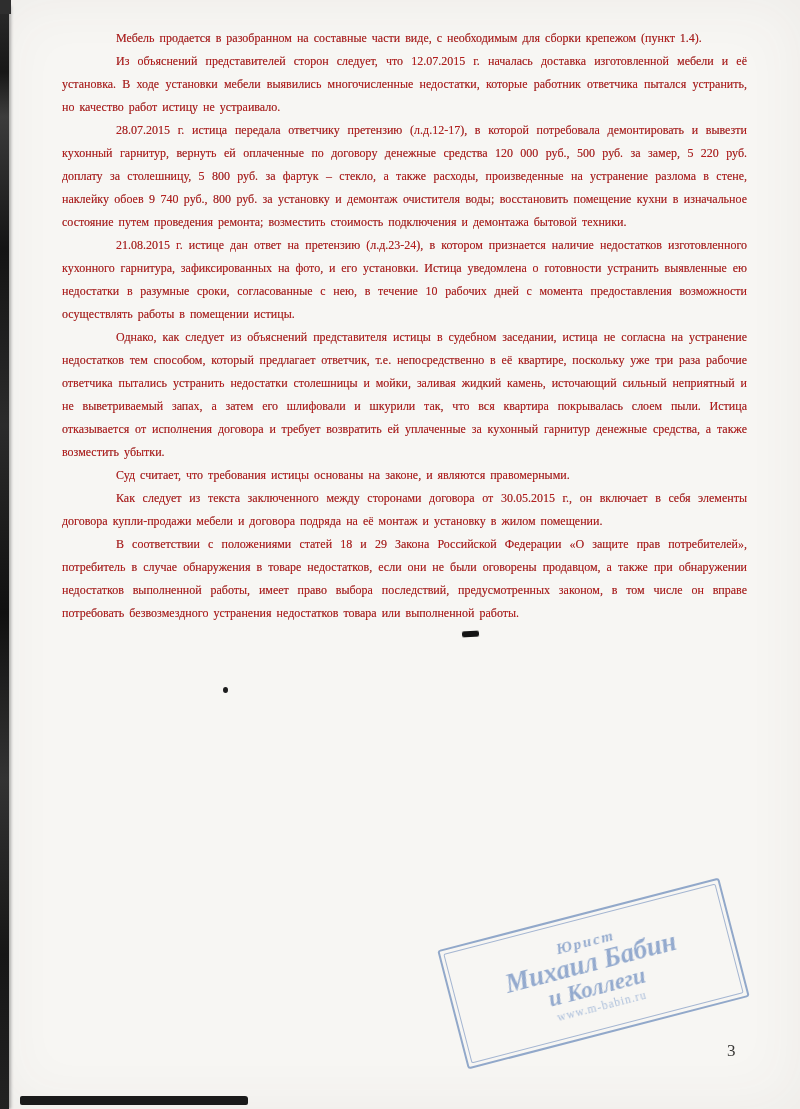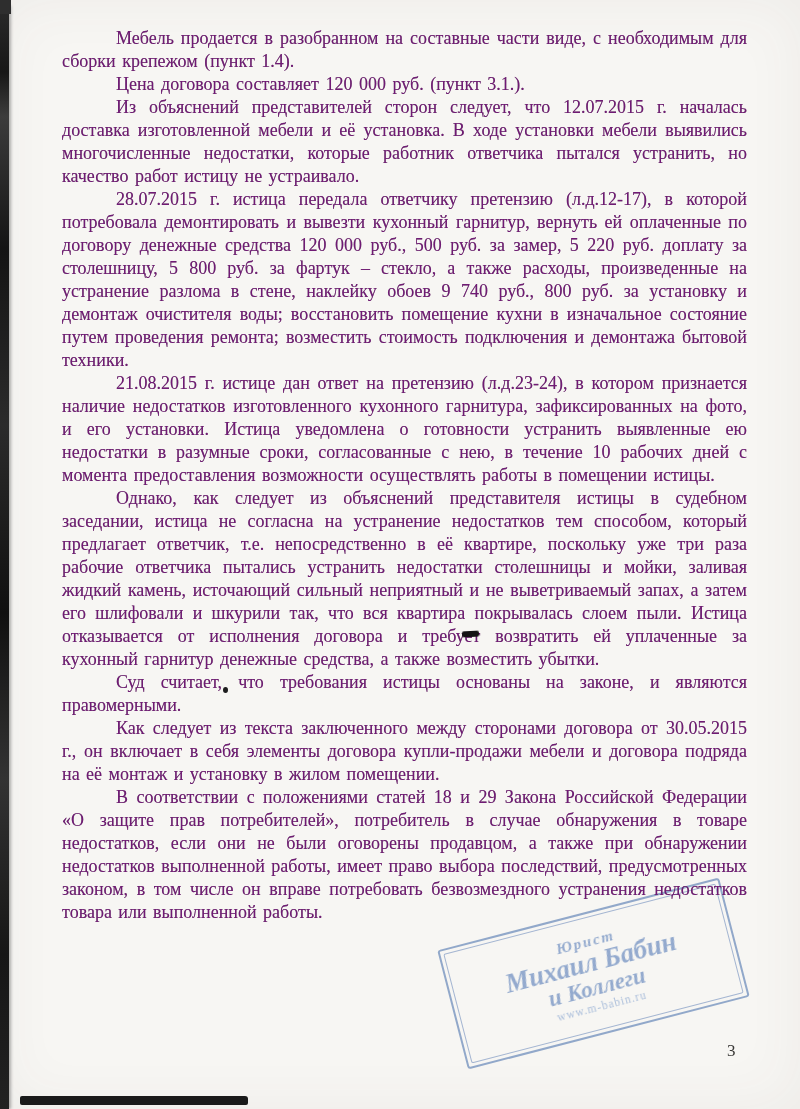--- a/index.html
+++ b/index.html
@@ -30,22 +30,22 @@
     position:absolute; left:462px; top:631px; width:17px; height:6px; z-index:3;
     background:#141414; border-radius:2px; transform:rotate(-3deg); filter:blur(0.3px);
   }
   .ink-dot {
     position:absolute; left:223px; top:687px; width:5px; height:6px; z-index:3;
     background:#1d1d1d; border-radius:50%; filter:blur(0.3px);
   }
   
   .text-block {
     position:absolute; top:27px; left:62px; width:685px; z-index:2;
-    color:#701a75;
-    font-size:18px; line-height:23px;
+    color:#b91c1c;
+    font-size:12px; line-height:23px;
     text-shadow:0 0 0.6px rgba(70,65,60,0.55);
   }
   .para {
     margin:0;
     text-indent:54px;
     text-align:justify;
     text-align-last:left;
     word-spacing:2px;
   }
   .page-number {
@@ -93,21 +93,20 @@
     <div class="stamp-text">
       <div class="stamp-line1">Юрист</div>
       <div class="stamp-line2">Михаил Бабин</div>
       <div class="stamp-line3">и Коллеги</div>
       <div class="stamp-line4">www.m-babin.ru</div>
     </div>
   </div>
 
   <div class="text-block">
       <p class="para">Мебель продается в разобранном на составные части виде, с необходимым для сборки крепежом (пункт 1.4).</p>
-      <p class="para">Цена договора составляет 120 000 руб. (пункт 3.1.).</p>
       <p class="para">Из объяснений представителей сторон следует, что 12.07.2015 г. началась доставка изготовленной мебели и её установка.  В ходе установки мебели выявились многочисленные недостатки, которые работник ответчика пытался устранить, но качество работ истицу не устраивало.</p>
       <p class="para">28.07.2015 г. истица передала ответчику претензию (л.д.12-17), в которой потребовала демонтировать и вывезти кухонный гарнитур, вернуть ей оплаченные по договору денежные средства 120 000 руб., 500 руб. за замер, 5 220 руб. доплату за столешницу, 5 800 руб. за фартук – стекло, а также расходы, произведенные на устранение разлома в стене, наклейку обоев 9 740 руб., 800 руб. за установку и демонтаж очистителя воды; восстановить помещение кухни в изначальное состояние путем проведения ремонта; возместить стоимость подключения и демонтажа бытовой техники.</p>
       <p class="para">21.08.2015 г. истице дан ответ на претензию (л.д.23-24), в котором признается наличие недостатков изготовленного кухонного гарнитура, зафиксированных на фото,  и его установки. Истица уведомлена о готовности устранить выявленные ею недостатки в разумные сроки, согласованные с нею, в течение 10 рабочих дней с момента предоставления возможности осуществлять работы в помещении истицы.</p>
       <p class="para">Однако, как следует из объяснений представителя истицы в судебном заседании, истица не согласна на устранение недостатков тем способом, который предлагает ответчик, т.е. непосредственно в её квартире, поскольку уже три раза рабочие ответчика пытались устранить недостатки столешницы и мойки, заливая жидкий камень,  источающий сильный неприятный  и не выветриваемый запах, а затем его шлифовали  и шкурили  так, что вся квартира покрывалась слоем пыли. Истица отказывается от исполнения договора и требует возвратить ей уплаченные за кухонный гарнитур денежные средства, а также возместить убытки.</p>
       <p class="para">Суд считает, что требования истицы основаны на законе, и являются правомерными.</p>
       <p class="para">Как следует из текста заключенного между сторонами  договора от 30.05.2015 г.,  он включает в себя элементы  договора купли-продажи мебели и договора подряда на её  монтаж и установку в жилом помещении.</p>
       <p class="para">В соответствии с положениями статей 18 и 29 Закона Российской Федерации «О защите прав потребителей», потребитель в случае обнаружения в товаре недостатков, если они не были оговорены продавцом, а также при обнаружении недостатков выполненной работы, имеет право выбора последствий, предусмотренных законом, в том числе он вправе потребовать безвозмездного устранения недостатков товара или  выполненной работы.</p>
     </div>
 
   <div class="page-number">3</div>

